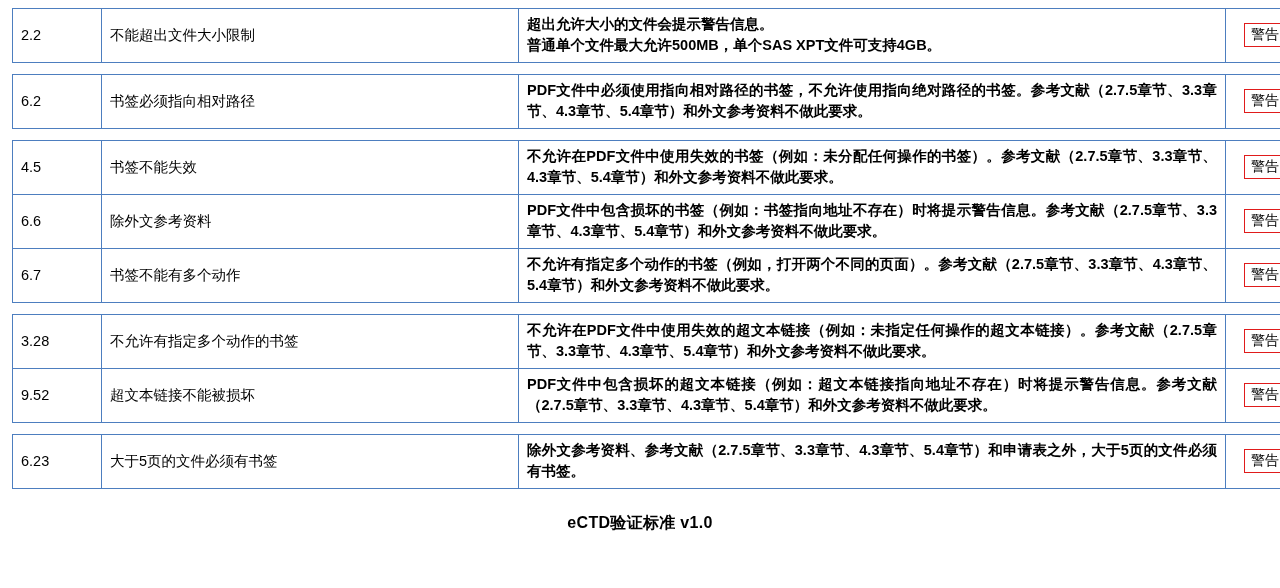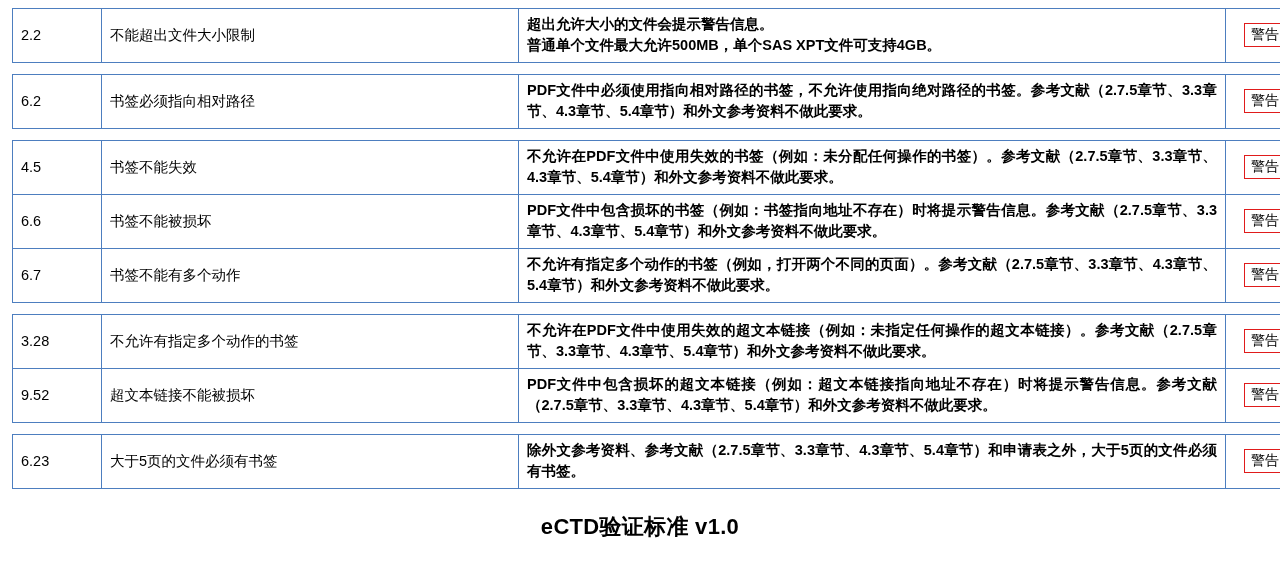--- a/index.html
+++ b/index.html
@@ -70,21 +70,21 @@
   tr.spacer td {
     border: none;
     padding: 0;
     height: 11px;
     font-size: 0;
     line-height: 0;
   }
   .footer {
     margin-top: 22px;
     text-align: center;
-    font-size: 22px;
+    font-size: 16px;
     font-weight: bold;
     line-height: 1.45;
     letter-spacing: 0.3px;
   }
   .footer div { white-space: nowrap; }
 </style>
 </head>
 <body>
 
 <div class="page">
@@ -112,21 +112,21 @@
             <td colspan="4"></td>
           </tr>
           <tr>
             <td class="col-id">4.5</td>
             <td class="col-name">书签不能失效</td>
             <td class="col-desc" style="white-space: pre-line;">不允许在PDF文件中使用失效的书签（例如：未分配任何操作的书签）。参考文献（2.7.5章节、3.3章节、4.3章节、5.4章节）和外文参考资料不做此要求。</td>
             <td class="col-sev"><span class="sev-badge">警告</span></td>
           </tr>
           <tr>
             <td class="col-id">6.6</td>
-            <td class="col-name">书签不能被损坏</td>
+            <td class="col-name">除外文参考资料</td>
             <td class="col-desc" style="white-space: pre-line;">PDF文件中包含损坏的书签（例如：书签指向地址不存在）时将提示警告信息。参考文献（2.7.5章节、3.3章节、4.3章节、5.4章节）和外文参考资料不做此要求。</td>
             <td class="col-sev"><span class="sev-badge">警告</span></td>
           </tr>
           <tr>
             <td class="col-id">6.7</td>
             <td class="col-name">书签不能有多个动作</td>
             <td class="col-desc" style="white-space: pre-line;">不允许有指定多个动作的书签（例如，打开两个不同的页面）。参考文献（2.7.5章节、3.3章节、4.3章节、5.4章节）和外文参考资料不做此要求。</td>
             <td class="col-sev"><span class="sev-badge">警告</span></td>
           </tr>
           <tr class="spacer">

